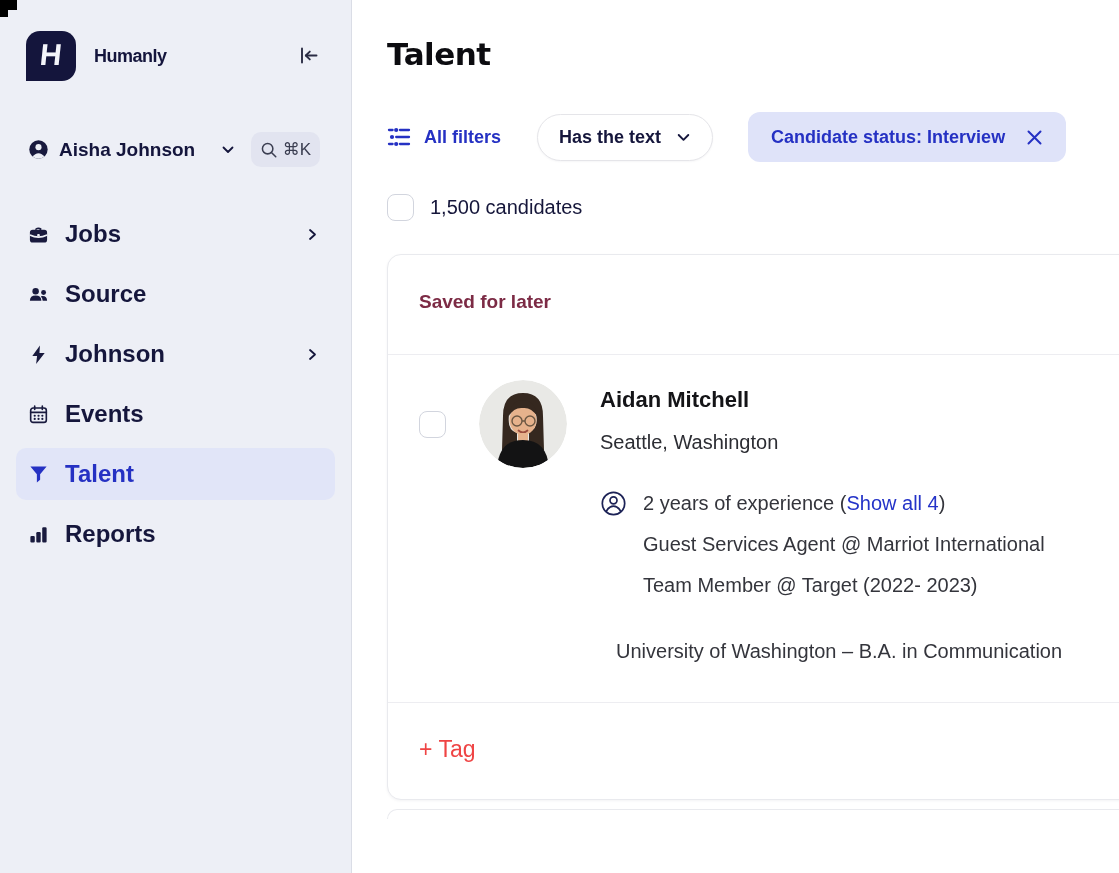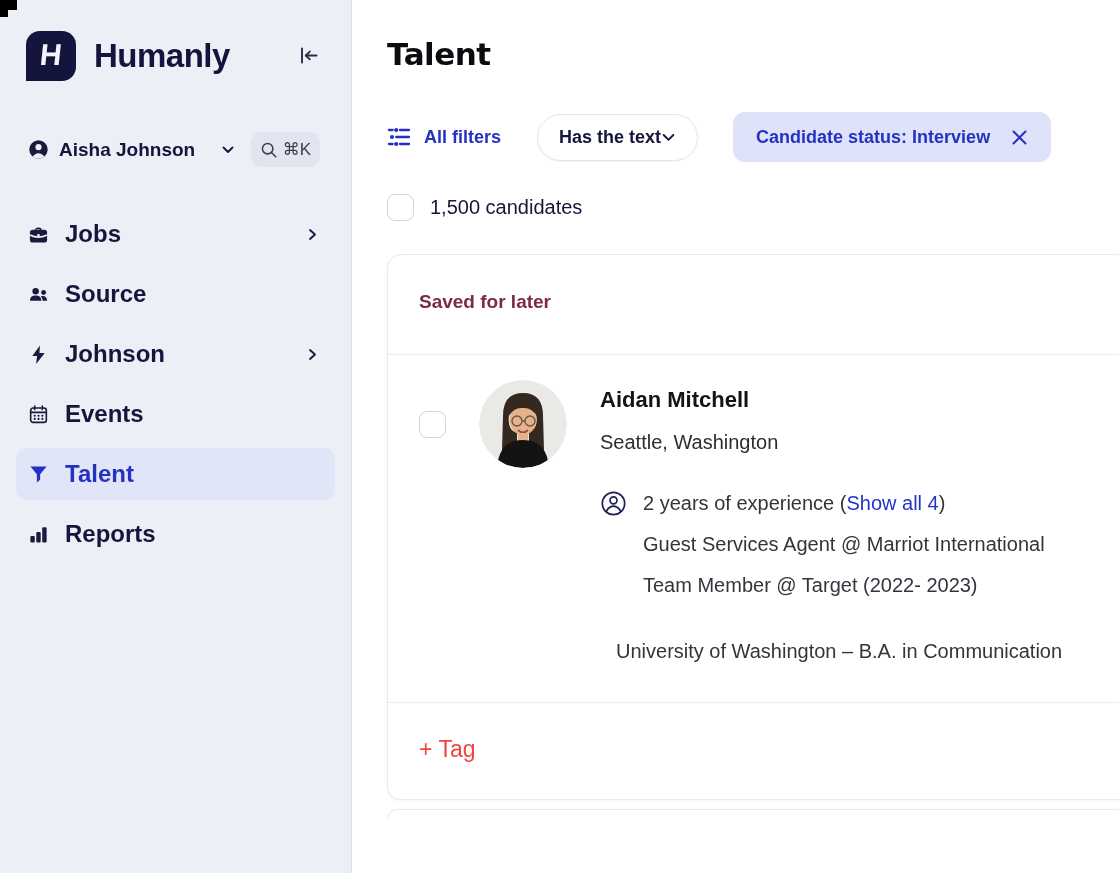--- a/index.html
+++ b/index.html
@@ -11,21 +11,21 @@
   .artifact .a1 { position:absolute; top:0; left:0; width:17px; height:10px; background:#000; }
   .artifact .a2 { position:absolute; top:0; left:0; width:8px; height:17px; background:#000; }
 
   
   .sidebar { position:absolute; top:0; left:0; width:352px; height:873px;
     background:#edeff6; border-right:1px solid #dadde6; }
   .sb-header { display:flex; align-items:center; padding:31px 30px 0 26px; }
   .logo-mark { width:50px; height:50px; background:#14153c; border-radius:14px 14px 14px 0;
     display:flex; align-items:center; justify-content:center; flex:0 0 auto; }
   .logo-h { color:#f4f5fa; font-size:30px; font-weight:800; transform:skewX(-6deg); line-height:1; padding-bottom:3px; }
-  .brand { margin-left:18px; font-size:33px; font-weight:800; letter-spacing:-0.5px; color:#14153c; }
+  .brand { margin-left:18px; font-size:18px; font-weight:800; letter-spacing:-0.5px; color:#14153c; }
   .collapse-btn { margin-left:auto; width:24px; height:24px; color:#2a2c44; cursor:pointer; }
 
   .user-row { display:flex; align-items:center; margin-top:51px; padding:0 31px 0 28px; }
   .user-icon { width:21px; height:21px; flex:0 0 auto; }
   .user-name { margin-left:10px; font-size:19px; font-weight:700; color:#14153c; }
   .user-chevron { width:14px; height:14px; margin-left:26px; color:#14153c; }
   .search-pill { margin-left:auto; background:#e2e4f0; border-radius:10px; height:35px;
     display:flex; align-items:center; padding:0 9px; gap:5px; color:#3b3e51; }
   .search-pill .kbd { font-size:17px; color:#3b3e51; }
 
@@ -42,21 +42,21 @@
   
   .main { position:absolute; top:0; left:353px; width:766px; height:873px; padding:36px 0 0 34px; }
   .page-title { font-size:31px; font-weight:800; letter-spacing:-0.5px; color:#0c0c10;
     font-family:"DejaVu Sans","Liberation Sans",sans-serif; }
 
   .filter-row { margin-top:40px; display:flex; align-items:center; height:50px; }
   .all-filters { display:flex; align-items:center; gap:13px; color:#2531c3; cursor:pointer; }
   .all-filters .ficon { width:24px; height:24px; }
   .all-filters .flabel { font-size:18px; font-weight:600; }
   .text-filter { margin-left:36px; height:47px; background:#fff; border:1px solid #e5e5e9;
-    border-radius:24px; display:flex; align-items:center; padding:0 21px; 
+    border-radius:24px; display:flex; align-items:center; padding:0 21px; gap:15px;
     box-shadow:0 1px 2px rgba(20,20,60,0.04); cursor:pointer; }
   .text-filter .tlabel { font-size:18px; font-weight:600; color:#15163c; }
   .text-filter .tchev { width:15px; height:15px; color:#15163c; }
   .status-chip { margin-left:35px; height:50px; background:#dfe3f9; border-radius:12px;
     display:flex; align-items:center; padding:0 23px; gap:21px; }
   .status-chip .clabel { font-size:18px; font-weight:600; color:#2531c3; }
   .status-chip .cx { width:17px; height:17px; color:#2531c3; cursor:pointer; }
 
   .select-row { margin-top:32px; display:flex; align-items:center; gap:16px; }
   .checkbox { width:27px; height:27px; background:#fff; border:1.5px solid #d2d5de;

